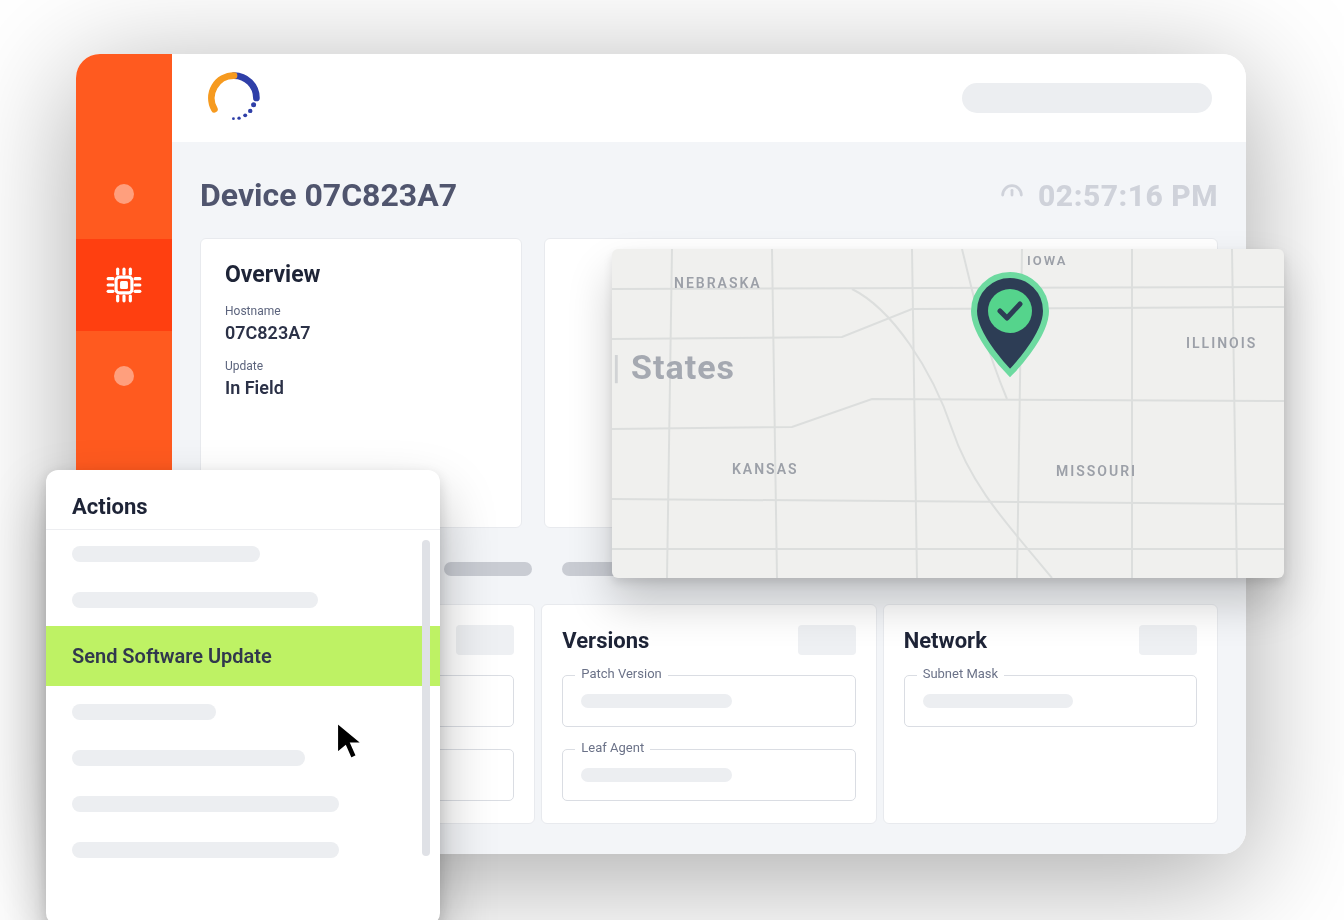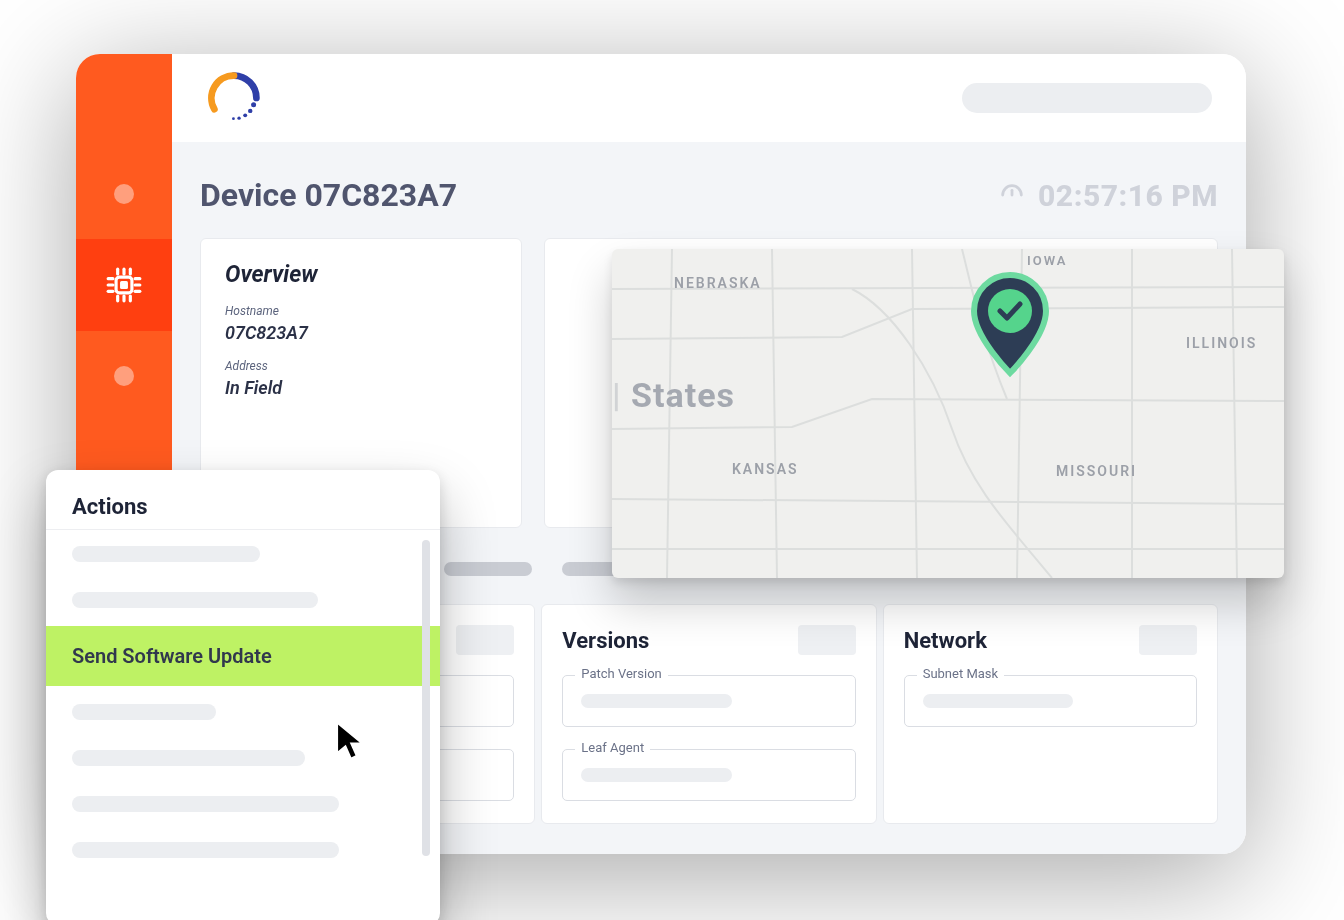--- a/index.html
+++ b/index.html
@@ -105,21 +105,20 @@
   .card {
     background: #fff;
     border: 1px solid #e8eaee;
     border-radius: 6px;
   }
 
   .overview-card {
     width: 322px;
     height: 290px;
     padding: 22px 24px;
-    font-style: italic;
   }
   .overview-card h2 {
     font-size: 23px; font-weight: 700; color: #1e2437;
     margin-bottom: 16px;
   }
   .ov-label { font-size: 12px; color: #5c647d; margin-bottom: 4px; }
   .ov-value { font-size: 18px; color: #2b3147; font-weight: 600; margin-bottom: 16px;}
 
   .map-card {
     flex: 1;
@@ -196,21 +195,20 @@
     font-size: 14px;
     letter-spacing: 2px;
     color: #9ca0a8;
     font-weight: 600;
   }
   .map-big {
     position: absolute;
     font-size: 34px;
     font-weight: 700;
     color: #a5a9b1;
-    margin-top: 28px;
   }
   .map-roads {
     position: absolute; inset: 0;
   }
   .pin {
     position: absolute;
     left: 354px;
     top: 22px;
   }
 
@@ -320,21 +318,21 @@
           </svg>
           <span>02:57:16 PM</span>
         </div>
       </div>
 
       <div class="row1">
         <div class="card overview-card">
           <h2>Overview</h2>
           <div class="ov-label">Hostname</div>
           <div class="ov-value">07C823A7</div>
-          <div class="ov-label">Address</div>
+          <div class="ov-label">Update</div>
           <div class="ov-value">In Field</div>
         </div>
         <div class="card map-card"></div>
       </div>
 
       <div class="dash-row">
         <div class="dash"></div>
           <div class="dash"></div>
           <div class="dash"></div>
           <div class="dash"></div>

